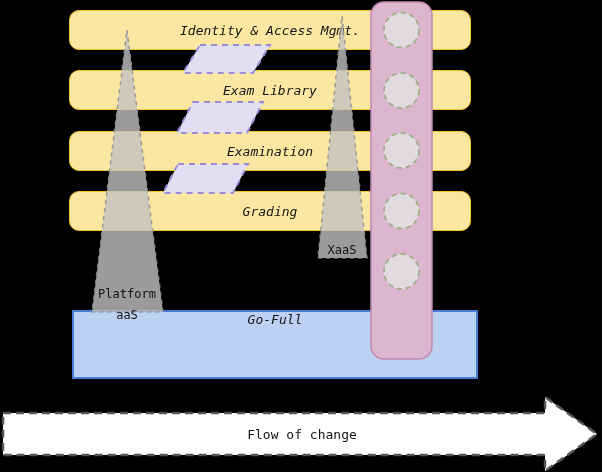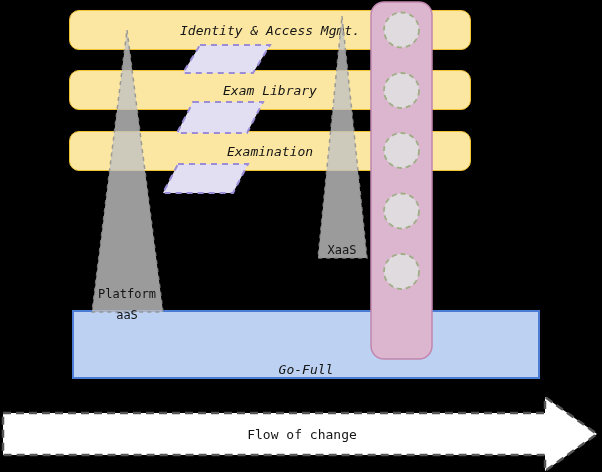--- a/index.html
+++ b/index.html
@@ -8,24 +8,24 @@
     background:var(--background, #000);
     font-family:"DejaVu Sans Mono","Liberation Mono",monospace;
   }
   .layer-bar {
     position:absolute; left:69px; width:402px; height:40px;
     box-sizing:border-box; border-radius:10px;
     background:var(--bar-fill); border:1.5px solid var(--bar-border);
     display:flex; align-items:center; justify-content:center;
   }
   .base-bar {
-    position:absolute; left:72px; top:310px; width:468px; height:69px;
+    position:absolute; left:72px; top:310px; width:406px; height:69px;
     box-sizing:border-box;
     background:var(--base-fill); border:2px solid var(--base-border);
-    display:flex; align-items:flex-end; justify-content:center;
+    display:flex; align-items:flex-start; justify-content:center;
   }
   .bar-label { font-size:13px; color:#141414; white-space:nowrap;font-style:italic; }
   #shape-layer { position:absolute; left:0; top:0; width:602px; height:472px; pointer-events:none; }
   .para   { fill:var(--parallelogram-fill); stroke:var(--parallelogram-border); stroke-width:2; stroke-dasharray:6 5; }
   .cone   { fill:var(--cone-fill); fill-opacity:.8; stroke:var(--cone-border); stroke-opacity:.85; stroke-width:1.5; stroke-dasharray:4 4; }
   .column { fill:var(--column-fill); stroke:var(--column-border); stroke-width:1.5; }
   .pip    { fill:var(--circle-fill); stroke:var(--circle-border); stroke-width:1.8; stroke-dasharray:5 4; }
   .arrow  { fill:var(--arrow-fill); stroke:var(--arrow-border); stroke-width:2.5; stroke-dasharray:8 5; stroke-linejoin:miter; }
   .float-label {
     position:absolute; transform:translate(-50%,-50%);
@@ -39,20 +39,23 @@
 <div id="stage">
 
   <div class="layer-bar" style="top:10px">
     <span class="bar-label">Identity &amp; Access Mgmt.</span>
   </div>
   <div class="layer-bar" style="top:70px">
     <span class="bar-label">Exam Library</span>
   </div>
   <div class="layer-bar" style="top:131px">
     <span class="bar-label">Examination</span>
+  </div>
+  <div class="layer-bar" style="top:191px">
+    <span class="bar-label">Grading</span>
   </div>
 
   <div class="base-bar">
     <span class="bar-label">Go-Full</span>
   </div>
 
   <svg id="shape-layer" viewBox="0 0 602 472">
 
     <polygon class="para" points="200,45 270,45 253,73 183,73"></polygon>
     <polygon class="para" points="193,102 263,102 247,133 177,133"></polygon>

